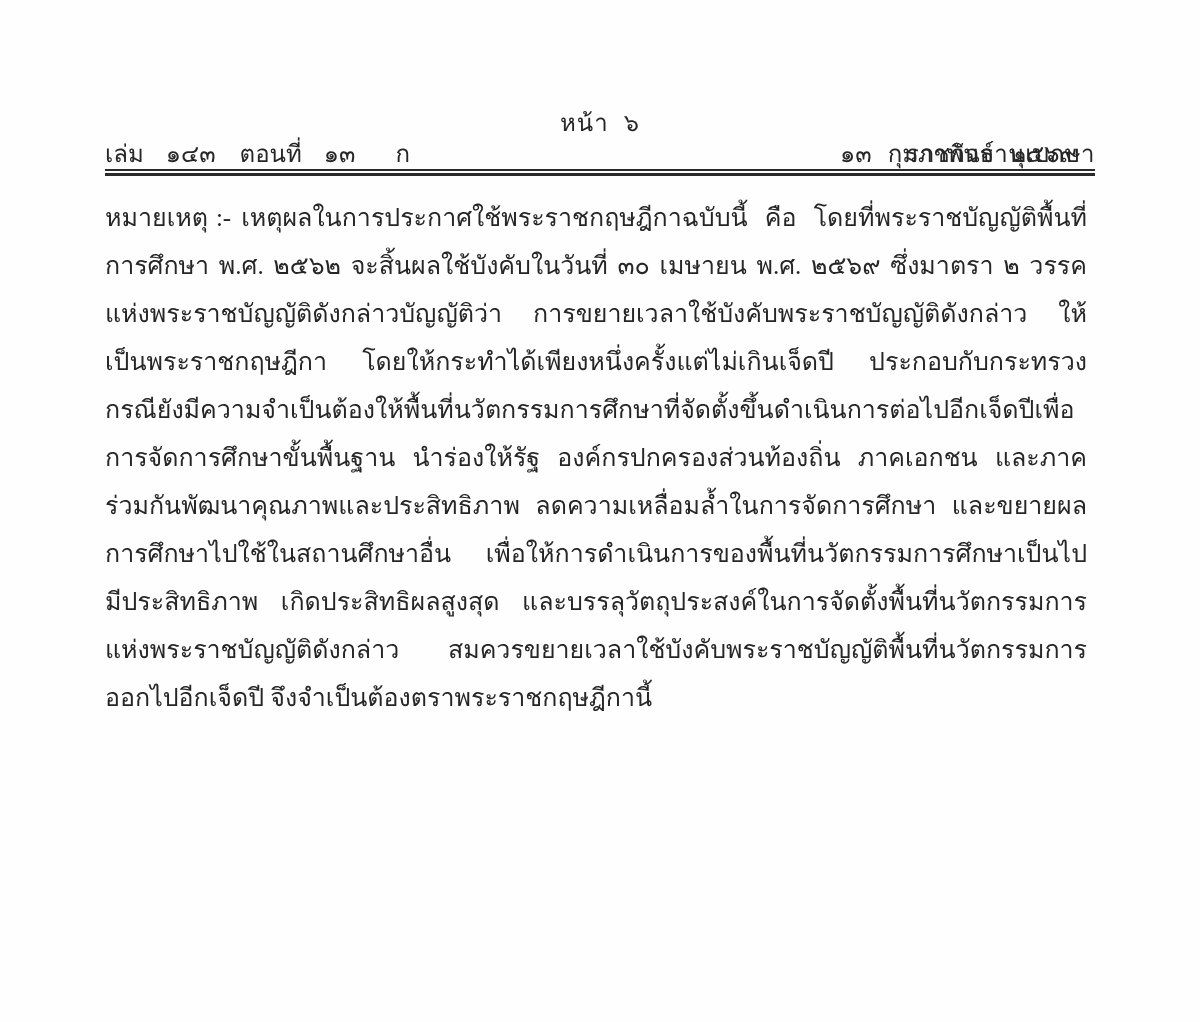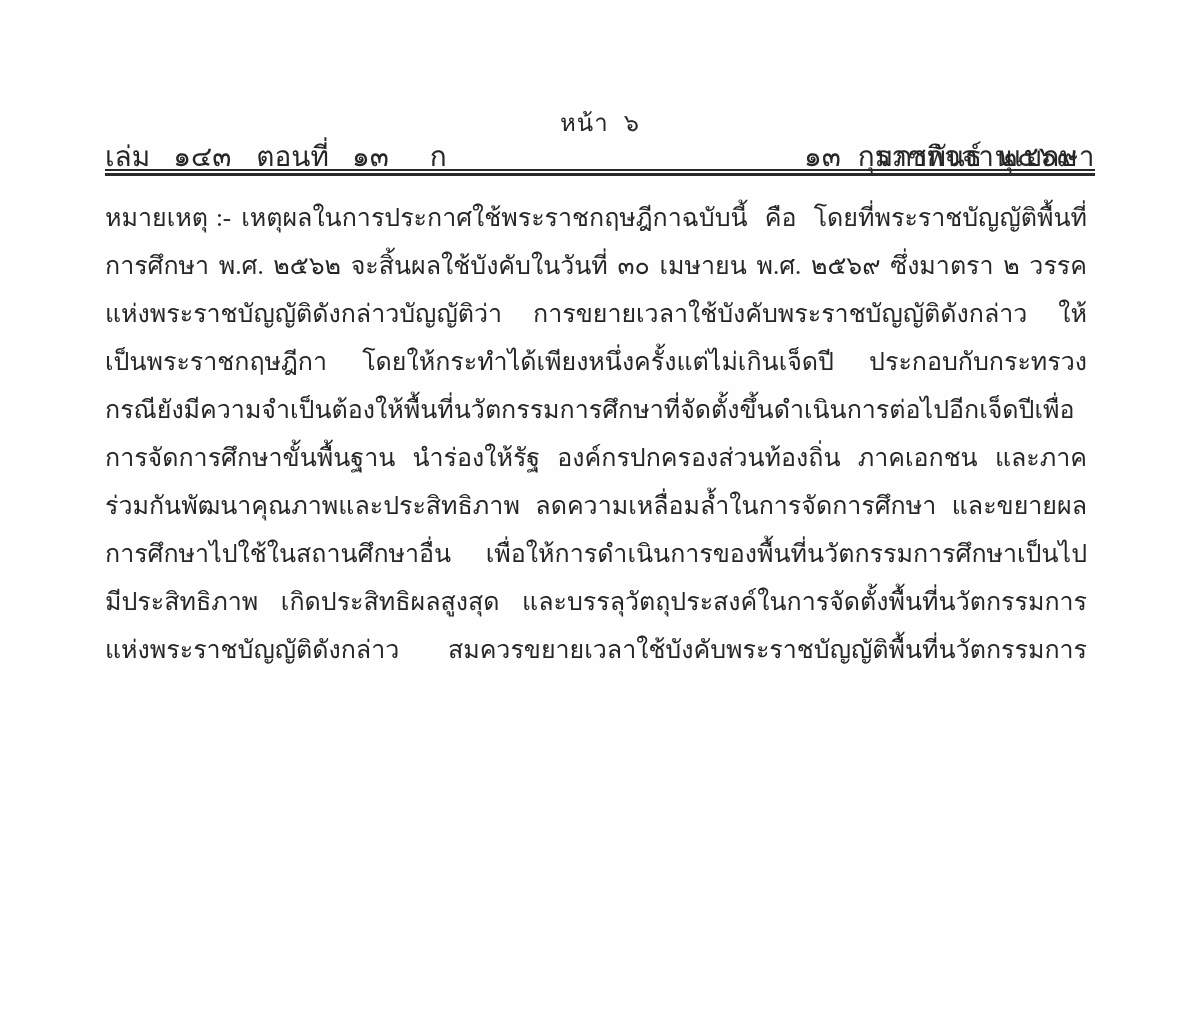--- a/index.html
+++ b/index.html
@@ -25,21 +25,21 @@
     font-size: 24px;
     letter-spacing: 1px;
     word-spacing: 8px;
   }
   .header-row {
     position: absolute;
     top: 134px;
     left: 105px;
     width: 990px;
     height: 38px;
-    font-size: 28px;
+    font-size: 24px;
     text-decoration: underline;
   }
   .hdr-left {
     position: absolute;
     left: 0;
     top: 0;
     white-space: nowrap;
   }
   .hdr-left .tok { display: inline-block; }
   .tok-volume-label  { margin-right: 16px; }
@@ -125,15 +125,16 @@
     </div>
     <div class="line">การศึกษา พ.ศ. ๒๕๖๒ จะสิ้นผลใช้บังคับในวันที่ ๓๐ เมษายน พ.ศ. ๒๕๖๙ ซึ่งมาตรา ๒ วรรคสอง</div>
     <div class="line">แห่งพระราชบัญญัติดังกล่าวบัญญัติว่า การขยายเวลาใช้บังคับพระราชบัญญัติดังกล่าว ให้กระทำได้โดยตรา</div>
     <div class="line">เป็นพระราชกฤษฎีกา โดยให้กระทำได้เพียงหนึ่งครั้งแต่ไม่เกินเจ็ดปี ประกอบกับกระทรวงศึกษาธิการเสนอว่า</div>
     <div class="line">กรณียังมีความจำเป็นต้องให้พื้นที่นวัตกรรมการศึกษาที่จัดตั้งขึ้นดำเนินการต่อไปอีกเจ็ดปีเพื่อพัฒนา</div>
     <div class="line">การจัดการศึกษาขั้นพื้นฐาน นำร่องให้รัฐ องค์กรปกครองส่วนท้องถิ่น ภาคเอกชน และภาคประชาสังคม</div>
     <div class="line">ร่วมกันพัฒนาคุณภาพและประสิทธิภาพ ลดความเหลื่อมล้ำในการจัดการศึกษา และขยายผลนวัตกรรม</div>
     <div class="line">การศึกษาไปใช้ในสถานศึกษาอื่น เพื่อให้การดำเนินการของพื้นที่นวัตกรรมการศึกษาเป็นไปอย่างต่อเนื่อง</div>
     <div class="line">มีประสิทธิภาพ เกิดประสิทธิผลสูงสุด และบรรลุวัตถุประสงค์ในการจัดตั้งพื้นที่นวัตกรรมการศึกษาตามมาตรา ๕</div>
     <div class="line">แห่งพระราชบัญญัติดังกล่าว สมควรขยายเวลาใช้บังคับพระราชบัญญัติพื้นที่นวัตกรรมการศึกษา พ.ศ. ๒๕๖๒</div>
+    <div class="line last">ออกไปอีกเจ็ดปี จึงจำเป็นต้องตราพระราชกฤษฎีกานี้</div>
   </div>
 
 </div>
 
 </body></html>

